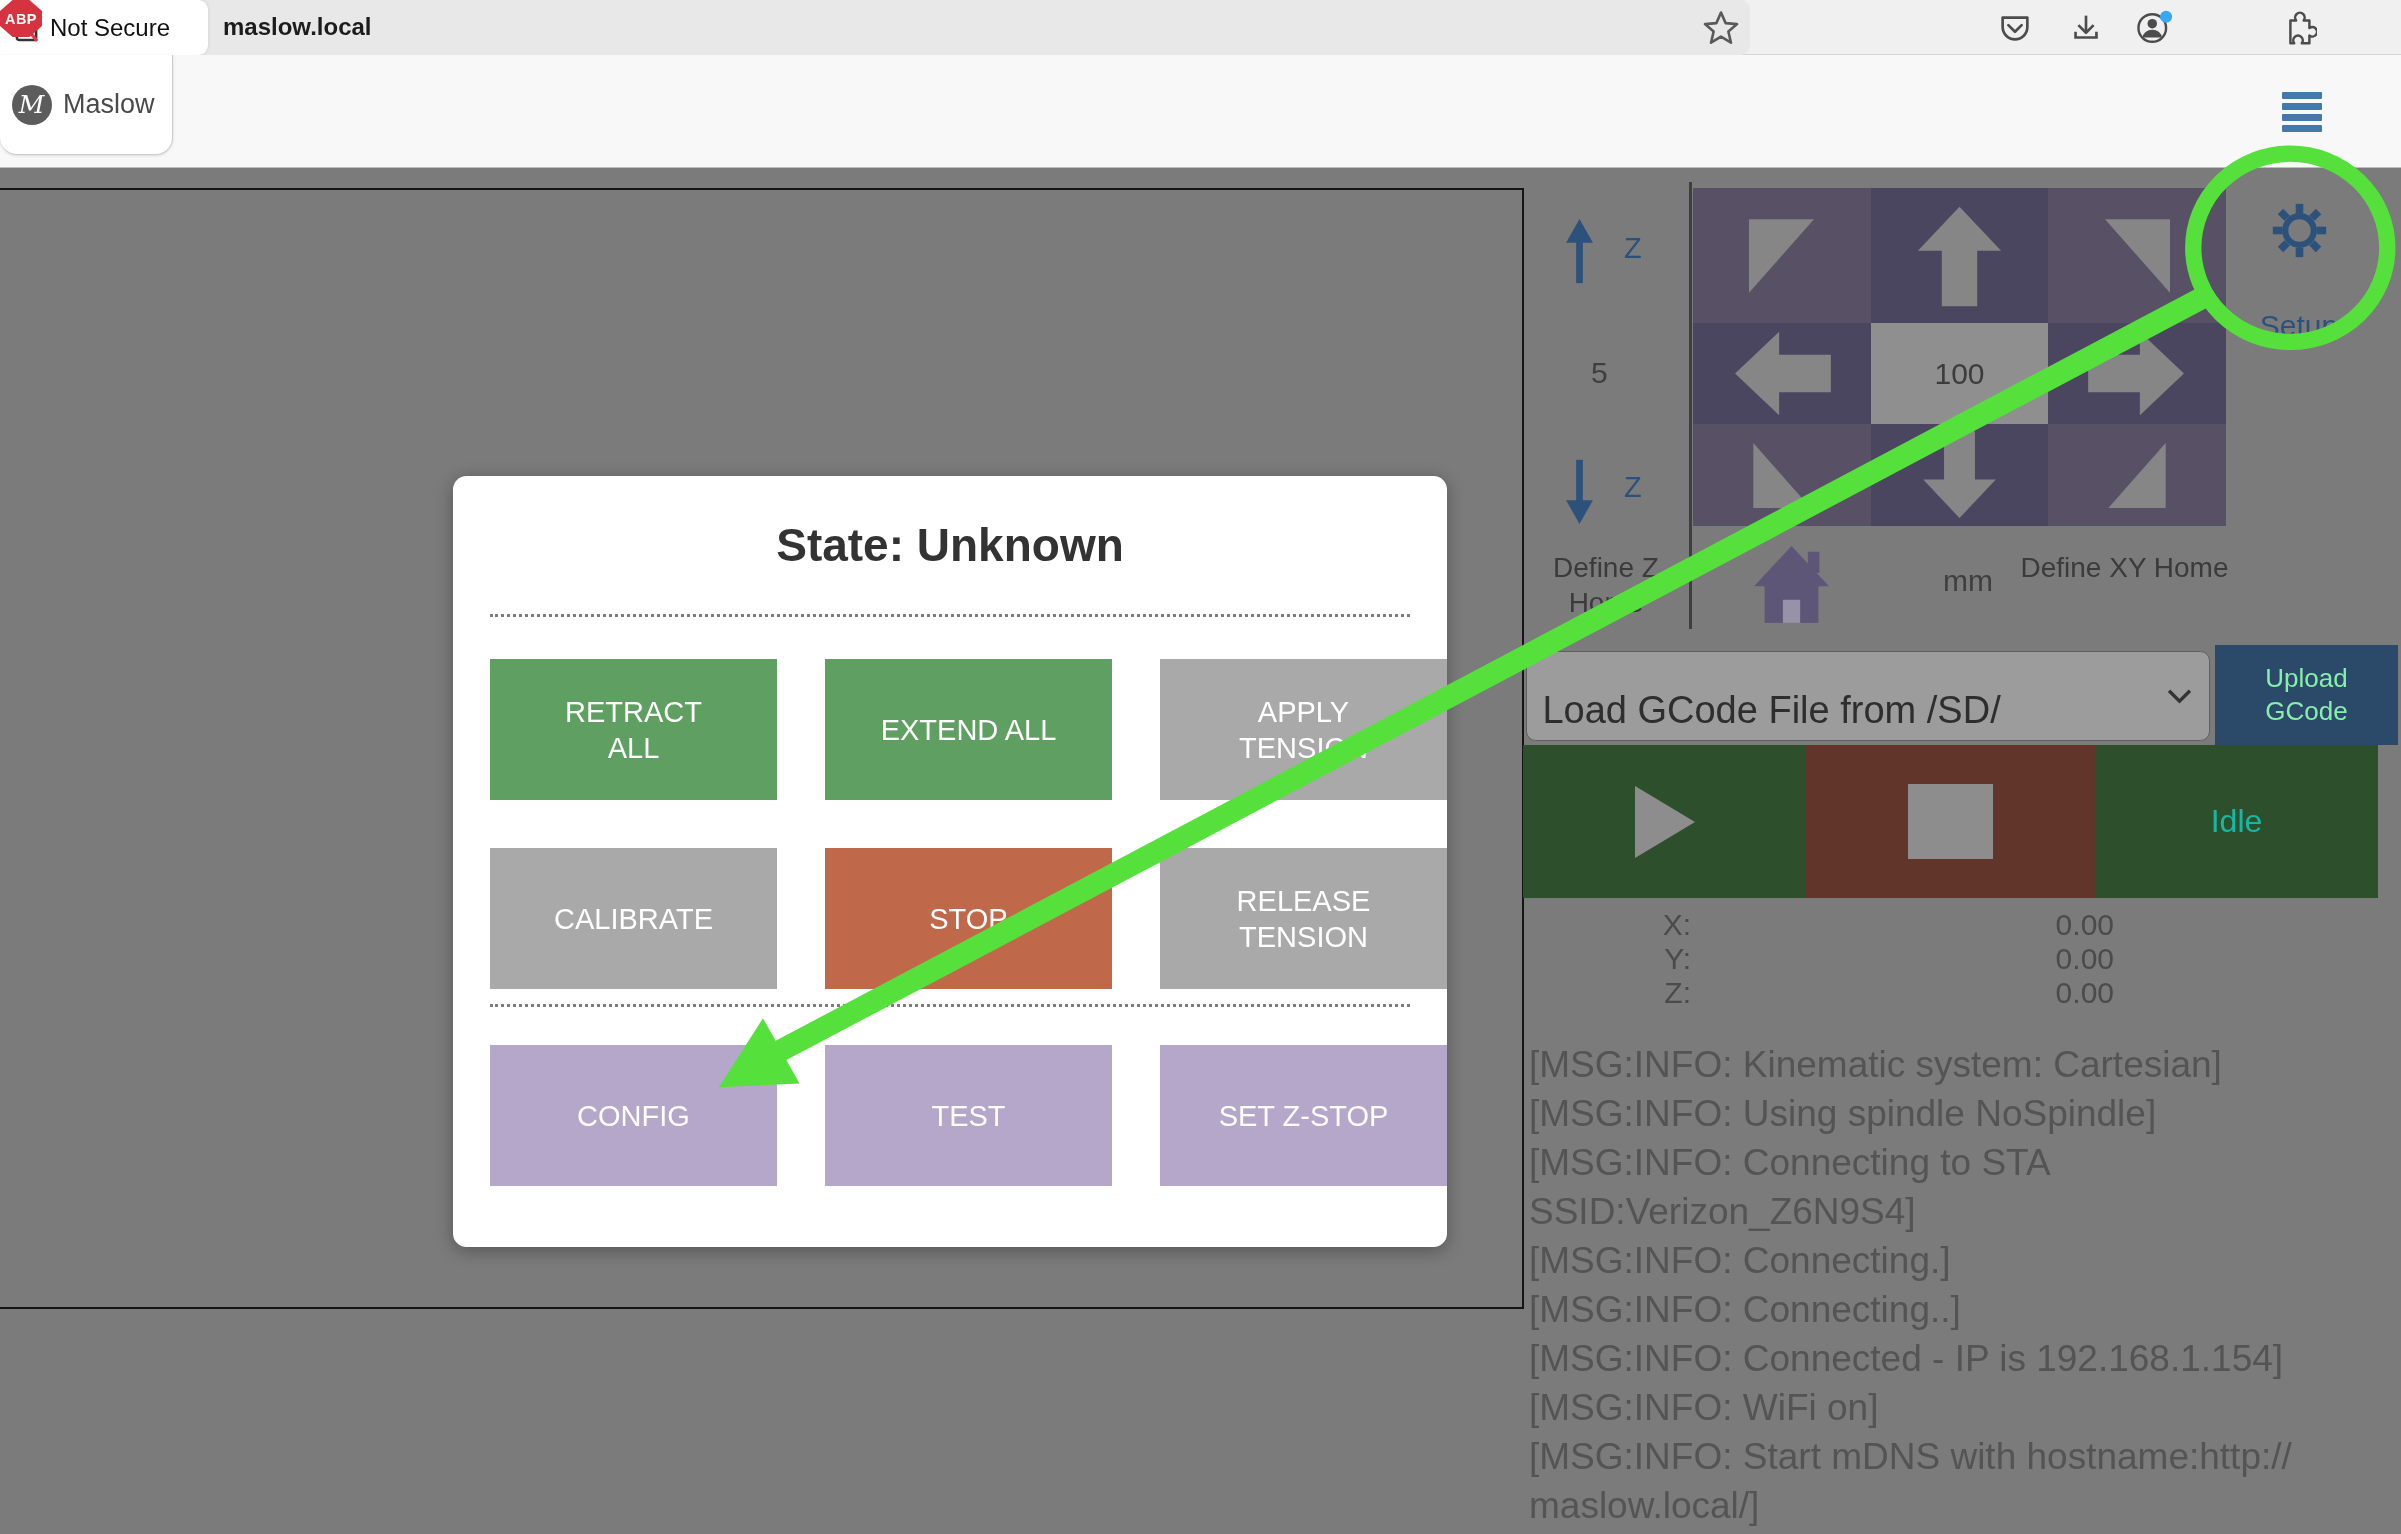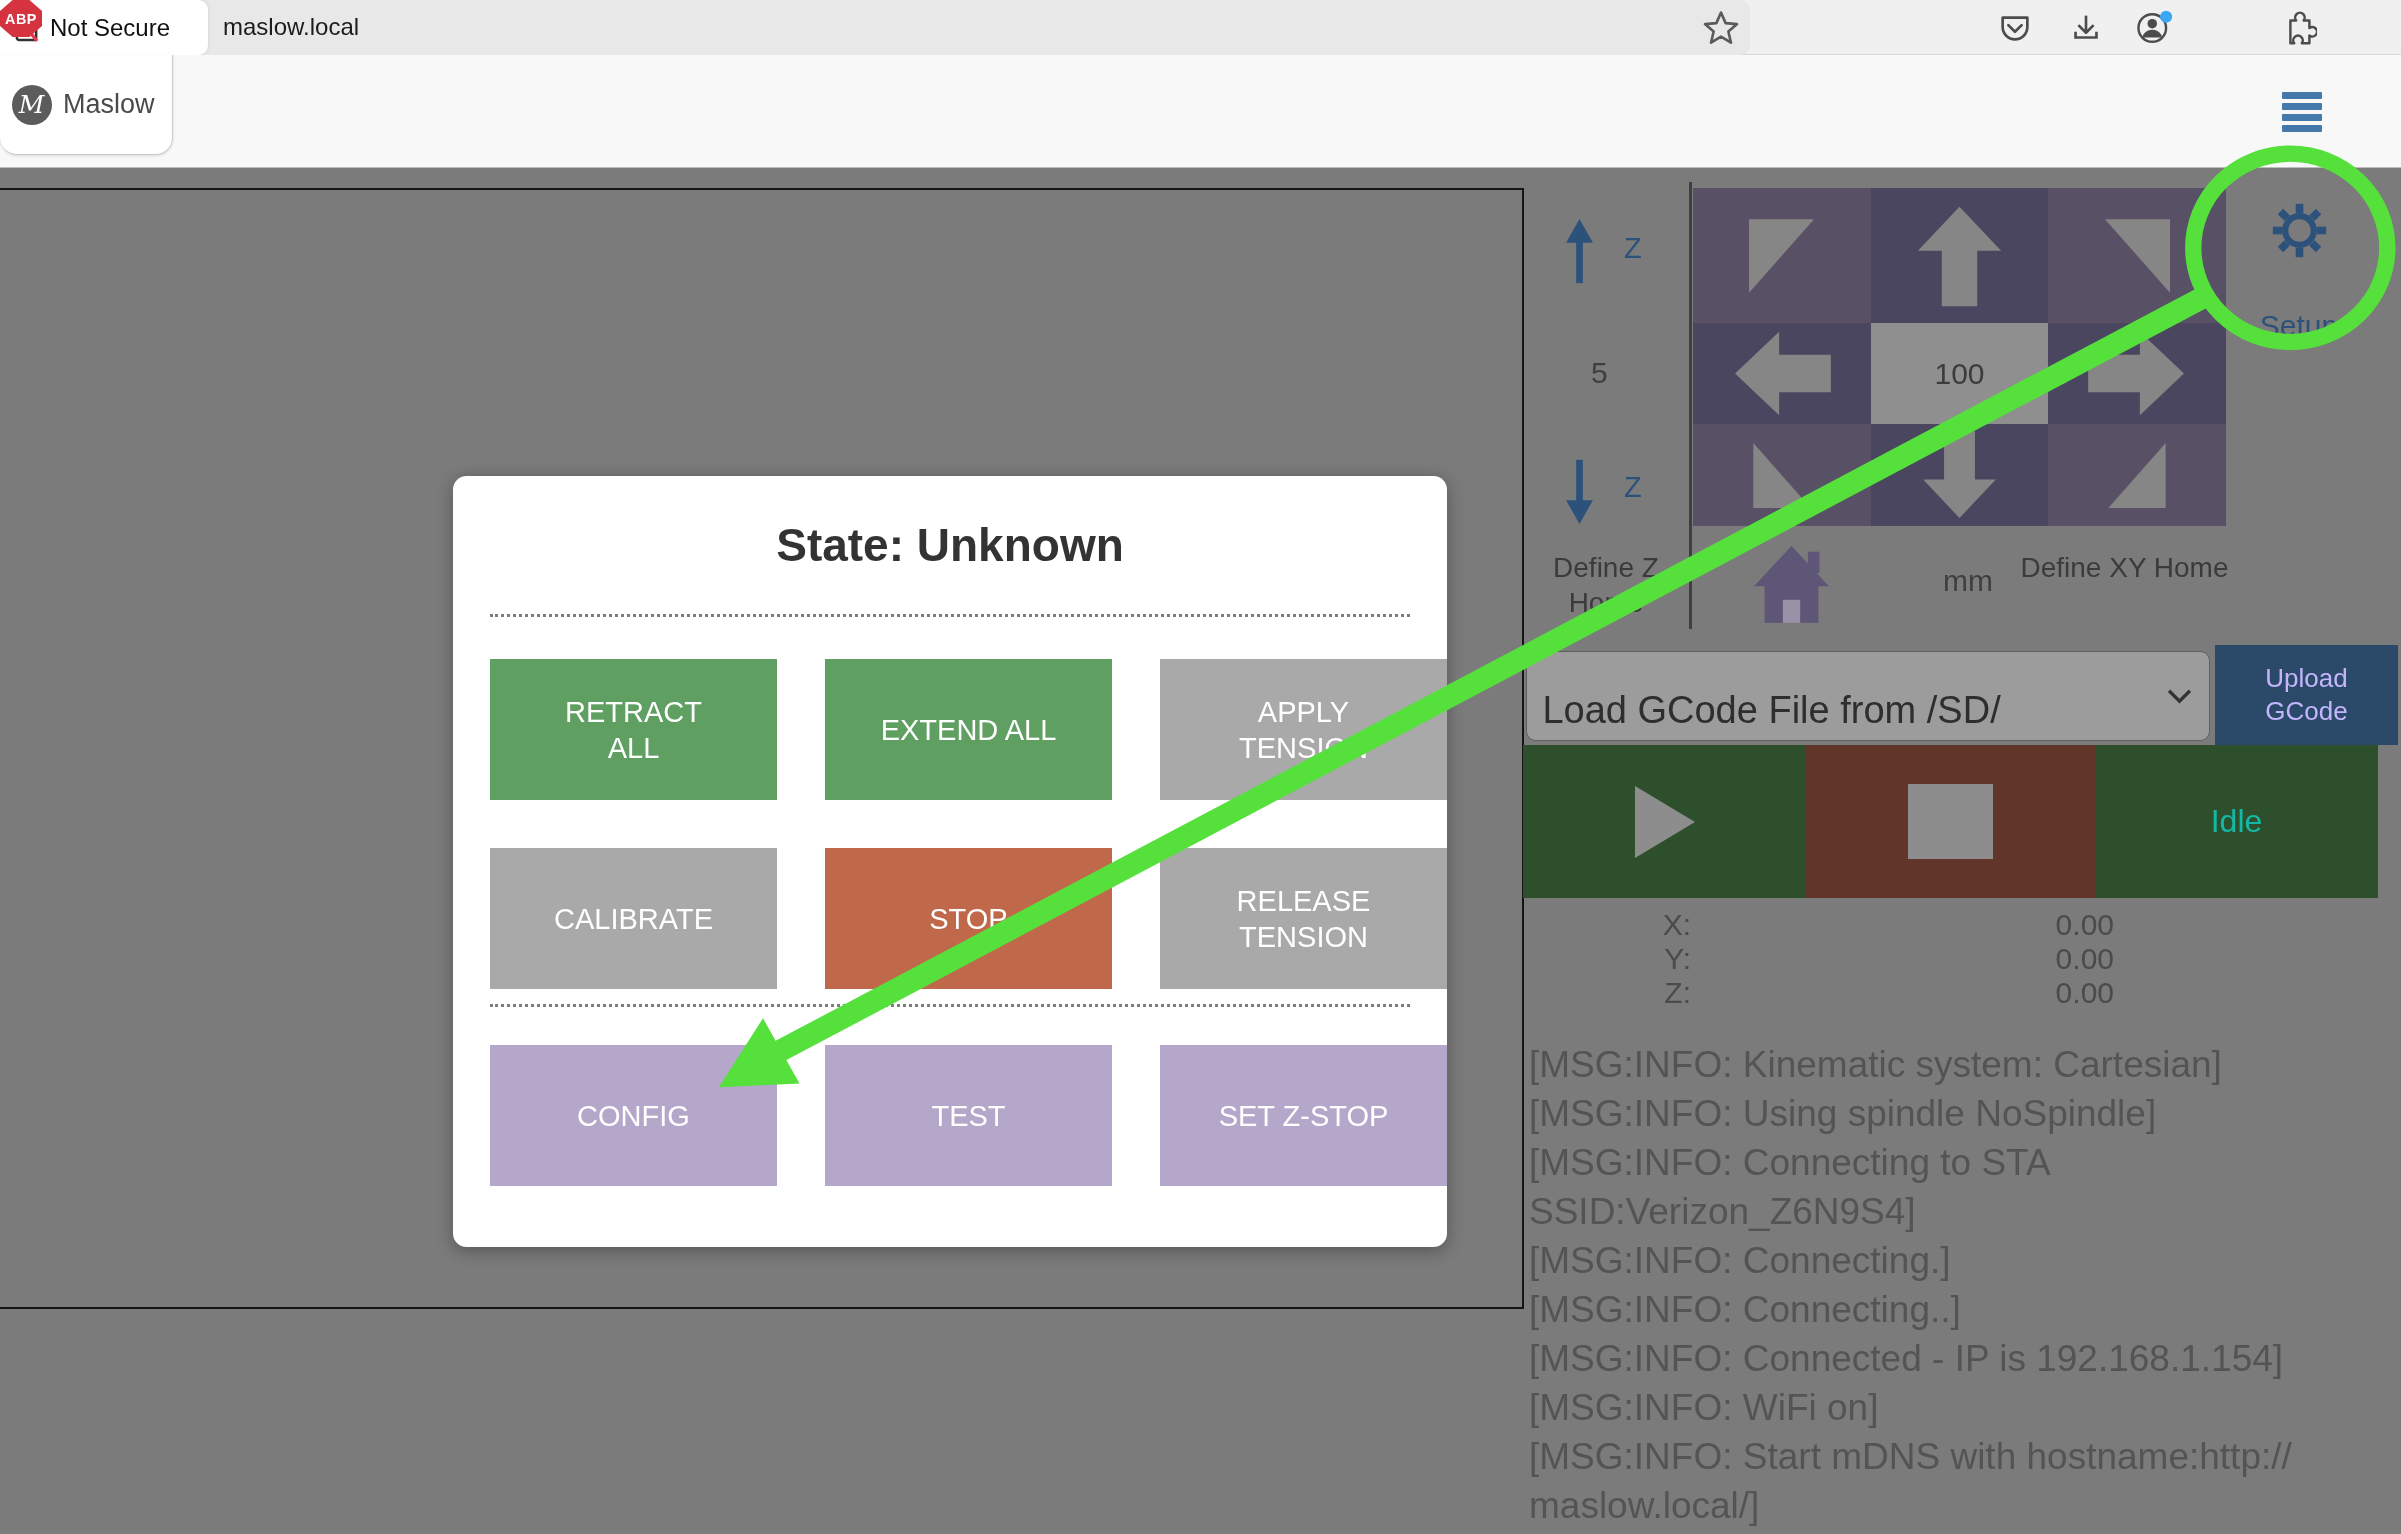--- a/index.html
+++ b/index.html
@@ -10,21 +10,21 @@
   
   #browser-bar { position:absolute; left:0; top:0; width:2402px; height:55px;
                  background:#f0f0f0; border-bottom:1px solid #d6d6d6; }
   #url-bar { position:absolute; left:0; top:0; width:1750px; height:55px;
              background:#e8e8e8; border-radius:0 9.6px 9.6px 0; }
   #security-chip { position:absolute; left:0; top:0; height:55px; width:208px;
                    background:#ffffff; border-radius:0 9.6px 9.6px 0;
                    display:flex; align-items:center; gap:9.6px; padding-left:13.4px;
                    box-shadow:0 0 3.8px rgba(0,0,0,.12); }
   #security-chip span { font-size:24px; color:#111; }
-  #url-text { position:absolute; left:223px; top:13.4px; font-size:24px; font-weight:400; color:#1c1c1c; }
+  #url-text { position:absolute; left:223px; top:13.4px; font-size:24px; font-weight:700; color:#1c1c1c; }
   .tool-icon { position:absolute; top:8.6px; width:38px; height:38px; }
   #star-icon   { left:1702px; }
   #pocket-icon { left:1996px; }
   #dl-icon     { left:2067px; }
   #acct-icon   { left:2135px; }
   #abp-icon    { left:2206px; top:10.6px; width:42px; height:37px;
                  background:#d63340;
                  clip-path:polygon(30% 0,70% 0,100% 30%,100% 70%,70% 100%,30% 100%,0 70%,0 30%);
                  display:flex; align-items:center; justify-content:center; }
   #abp-icon span { color:#fff; font-weight:bold; font-size:14.4px; letter-spacing:0.5px; }
@@ -69,21 +69,21 @@
   .cell-edge   { background:#4b4660; }
   .cell-center { background:#8f8f8f; }
   .cell-center span { font-size:30px; color:#3c3c3c; }
 
   
   #gcode-select { left:1526px; top:483px; width:684px; height:90px; background:#9c9c9c;
                   border:1.9px solid #5f5f5f; border-radius:9.6px; display:flex; align-items:center;
                   padding:0 15.4px; }
   #gcode-select span { font-size:38px; color:#2e2e2e; flex:1;margin-top:28px; }
   #upload-btn { left:2215px; top:477px; width:183px; height:100px; background:#2b4968;
-                color:#c4b5fd; font-size:26px; text-align:center; display:flex;
+                color:#86efac; font-size:26px; text-align:center; display:flex;
                 align-items:center; justify-content:center; line-height:33px; }
   #upload-btn div { width:106px; }
 
   
   #control-row { left:1523px; top:577px; width:856px; height:153px; display:flex; }
   .ctrl-seg { height:153px; display:flex; align-items:center; justify-content:center; }
   #play-btn { width:283px; background:#2e4f2c; }
   #stop-btn { width:289px; background:#613529; }
   #idle-seg { width:283px; background:#2e4f2c; }
   #stop-square { width:85px; height:75px; background:#8d8d8d; }

